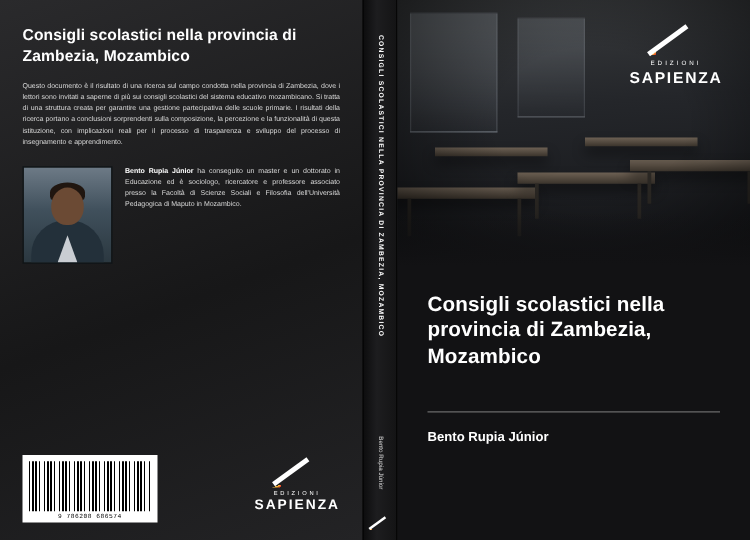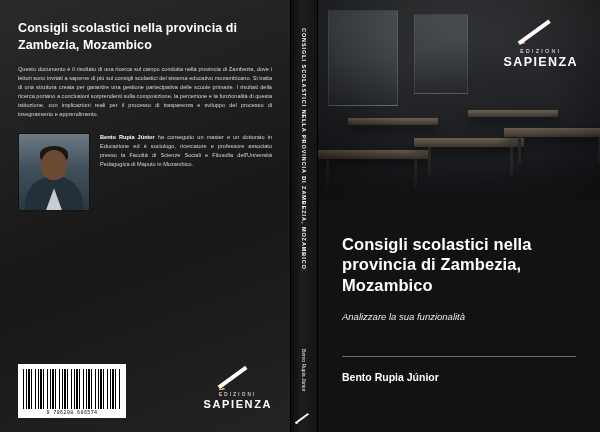--- a/index.html
+++ b/index.html
@@ -397,19 +397,18 @@
       <div class="logo-mark">
         <div class="fan"></div>
         <div class="pen"></div>
       </div>
       <div class="logo-edizioni">EDIZIONI</div>
       <div class="logo-sapienza">SAPIENZA</div>
     </div>
 
     <div class="front-content">
       <div class="front-title">Consigli scolastici nella provincia di Zambezia, Mozambico</div>
-      <div class="front-subtitle">Analizzare la sua funzionalità</div>
       <div class="front-rule"></div>
       <div class="front-author">Bento Rupia Júnior</div>
     </div>
   </div>
 
 </div>
 
 </body></html>

